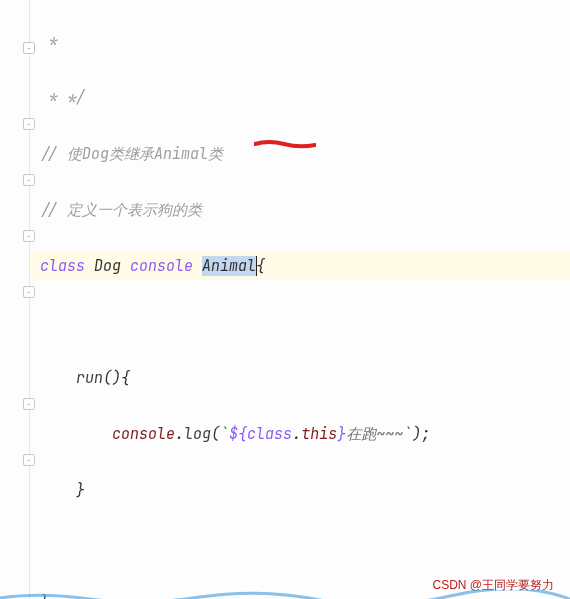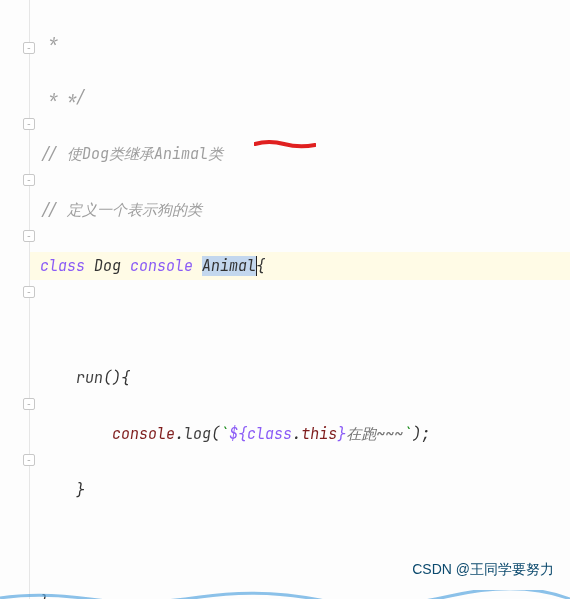--- a/index.html
+++ b/index.html
@@ -57,24 +57,24 @@
     .caret { border-right: 1px solid #222; margin-right: -1px; }
     .underline {
       position: absolute;
       width: 60px;
       height: 8px;
     }
     .underline svg { display: block; }
     .watermark {
       position: absolute;
       right: 16px;
-      bottom: 16px;
-      color: #0c4a6e;
+      bottom: 0;
+      color: #b91c1c;
       font-style: normal;
-      font-size: 14px;
+      font-size: 12px;
       font-family: -apple-system, sans-serif;
     }
     .bottom-scribble {
       position: absolute;
       left: 0;
       bottom: 0;
       width: 570px;
       height: 14px;
     }
   </style>

